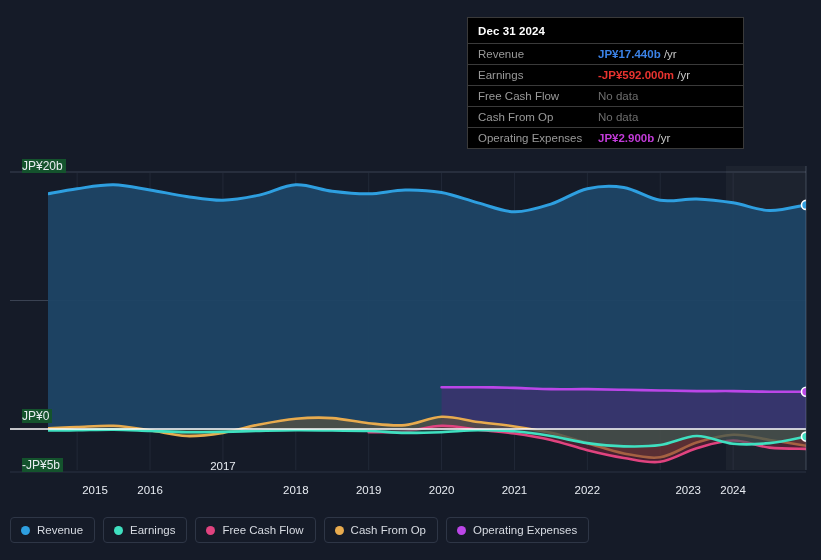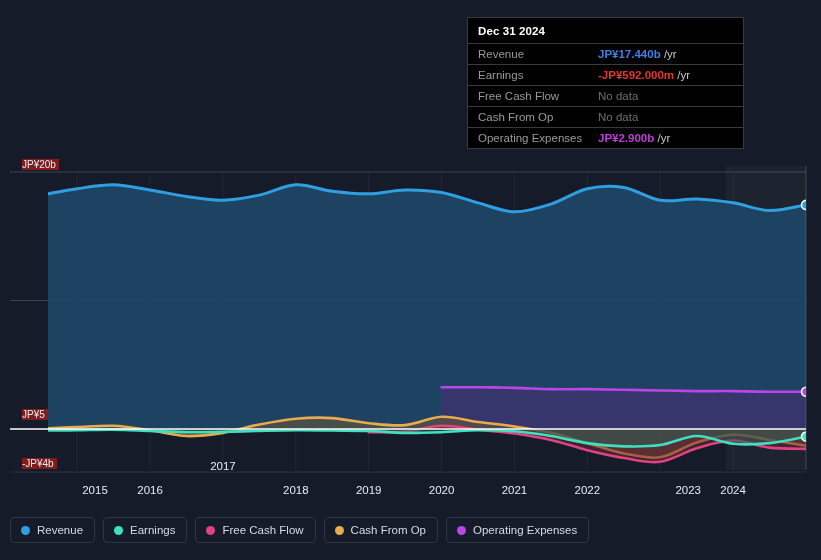--- a/index.html
+++ b/index.html
@@ -12,23 +12,23 @@
   }
   #chart-root{position:absolute;left:0;top:0;width:821px;height:560px;}
 
   
   .plot-svg{position:absolute;left:0;top:0;width:821px;height:560px;}
 
   
   .ylabel{
     position:absolute;
     color:#e8ecf2;
-    font-size:10px;
+    font-size:12px;
     white-space:nowrap;
-    background:#7f1d1d;
+    background:#14532d;
     padding:0 3px 0 0;
     z-index:6;
   }
   .xlabel{
     position:absolute;
     color:#e8ecf2;
     font-size:11.5px;
     text-align:center;
     transform:translateX(-50%);
     white-space:nowrap;
@@ -135,22 +135,22 @@
         <path d="M48.00,430.54 C52.86,430.50 66.22,430.43 77.15,430.29 C88.09,430.14 101.45,429.54 113.60,429.64 C125.74,429.75 137.89,430.50 150.04,430.93 C162.19,431.36 174.33,432.06 186.48,432.21 C198.63,432.36 210.78,432.04 222.92,431.83 C235.07,431.61 247.22,431.18 259.37,430.93 C271.51,430.67 283.66,430.35 295.81,430.29 C307.96,430.22 320.10,430.43 332.25,430.54 C344.40,430.65 356.54,430.54 368.69,430.93 C380.84,431.31 392.99,432.64 405.13,432.86 C417.28,433.07 429.43,432.64 441.58,432.21 C453.72,431.78 465.87,430.43 478.02,430.29 C490.17,430.14 502.31,430.35 514.46,431.31 C526.61,432.28 538.76,434.10 550.90,436.07 C563.05,438.04 575.20,441.42 587.35,443.13 C599.49,444.85 611.64,446.03 623.79,446.35 C635.94,446.67 648.08,446.78 660.23,445.06 C672.38,443.35 684.53,436.28 696.67,436.07 C708.82,435.85 720.97,442.60 733.12,443.78 C745.26,444.96 757.41,444.33 769.56,443.13 C781.71,441.94 799.93,437.67 806.00,436.58 L806.00,429 L48.00,429 Z" fill="#2e5e58" opacity="0.55" stroke="none"></path>
         <path d="M48.00,430.54 C52.86,430.50 66.22,430.43 77.15,430.29 C88.09,430.14 101.45,429.54 113.60,429.64 C125.74,429.75 137.89,430.50 150.04,430.93 C162.19,431.36 174.33,432.06 186.48,432.21 C198.63,432.36 210.78,432.04 222.92,431.83 C235.07,431.61 247.22,431.18 259.37,430.93 C271.51,430.67 283.66,430.35 295.81,430.29 C307.96,430.22 320.10,430.43 332.25,430.54 C344.40,430.65 356.54,430.54 368.69,430.93 C380.84,431.31 392.99,432.64 405.13,432.86 C417.28,433.07 429.43,432.64 441.58,432.21 C453.72,431.78 465.87,430.43 478.02,430.29 C490.17,430.14 502.31,430.35 514.46,431.31 C526.61,432.28 538.76,434.10 550.90,436.07 C563.05,438.04 575.20,441.42 587.35,443.13 C599.49,444.85 611.64,446.03 623.79,446.35 C635.94,446.67 648.08,446.78 660.23,445.06 C672.38,443.35 684.53,436.28 696.67,436.07 C708.82,435.85 720.97,442.60 733.12,443.78 C745.26,444.96 757.41,444.33 769.56,443.13 C781.71,441.94 799.93,437.67 806.00,436.58" fill="none" stroke="#3fe0c0" stroke-width="2.6" stroke-linecap="round" stroke-linejoin="round"></path>
         <circle cx="806" cy="436.5815" r="4.5" fill="#3fe0c0" stroke="#ffffff" stroke-width="1.6"></circle>
       </g>
       <line x1="10" y1="429" x2="806" y2="429" stroke="#ffffff" stroke-width="1.4"></line>
       <line x1="10" y1="472" x2="806" y2="472" stroke="#2b3242" stroke-width="1"></line>
       <line x1="806" y1="166" x2="806" y2="470" stroke="#8f9bb0" stroke-width="1" opacity="0.35"></line>
     </svg>
 
   <div class="ylabel" id="ylab0" style="left:22px;top:159px;">JP¥20b</div>
-  <div class="ylabel" id="ylab1" style="left:22px;top:409px;">JP¥5</div>
-  <div class="ylabel" id="ylab2" style="left:22px;top:458px;">-JP¥4b</div>
+  <div class="ylabel" id="ylab1" style="left:22px;top:409px;">JP¥0</div>
+  <div class="ylabel" id="ylab2" style="left:22px;top:458px;">-JP¥5b</div>
 
   <div id="xlabels">
       <div class="xlabel" style="left: 95px; top: 484px;">2015</div>
       <div class="xlabel" style="left: 150.038px; top: 484px;">2016</div>
       <div class="xlabel" style="left: 222.923px; top: 460px;">2017</div>
       <div class="xlabel" style="left: 295.808px; top: 484px;">2018</div>
       <div class="xlabel" style="left: 368.692px; top: 484px;">2019</div>
       <div class="xlabel" style="left: 441.577px; top: 484px;">2020</div>
       <div class="xlabel" style="left: 514.462px; top: 484px;">2021</div>
       <div class="xlabel" style="left: 587.346px; top: 484px;">2022</div>

